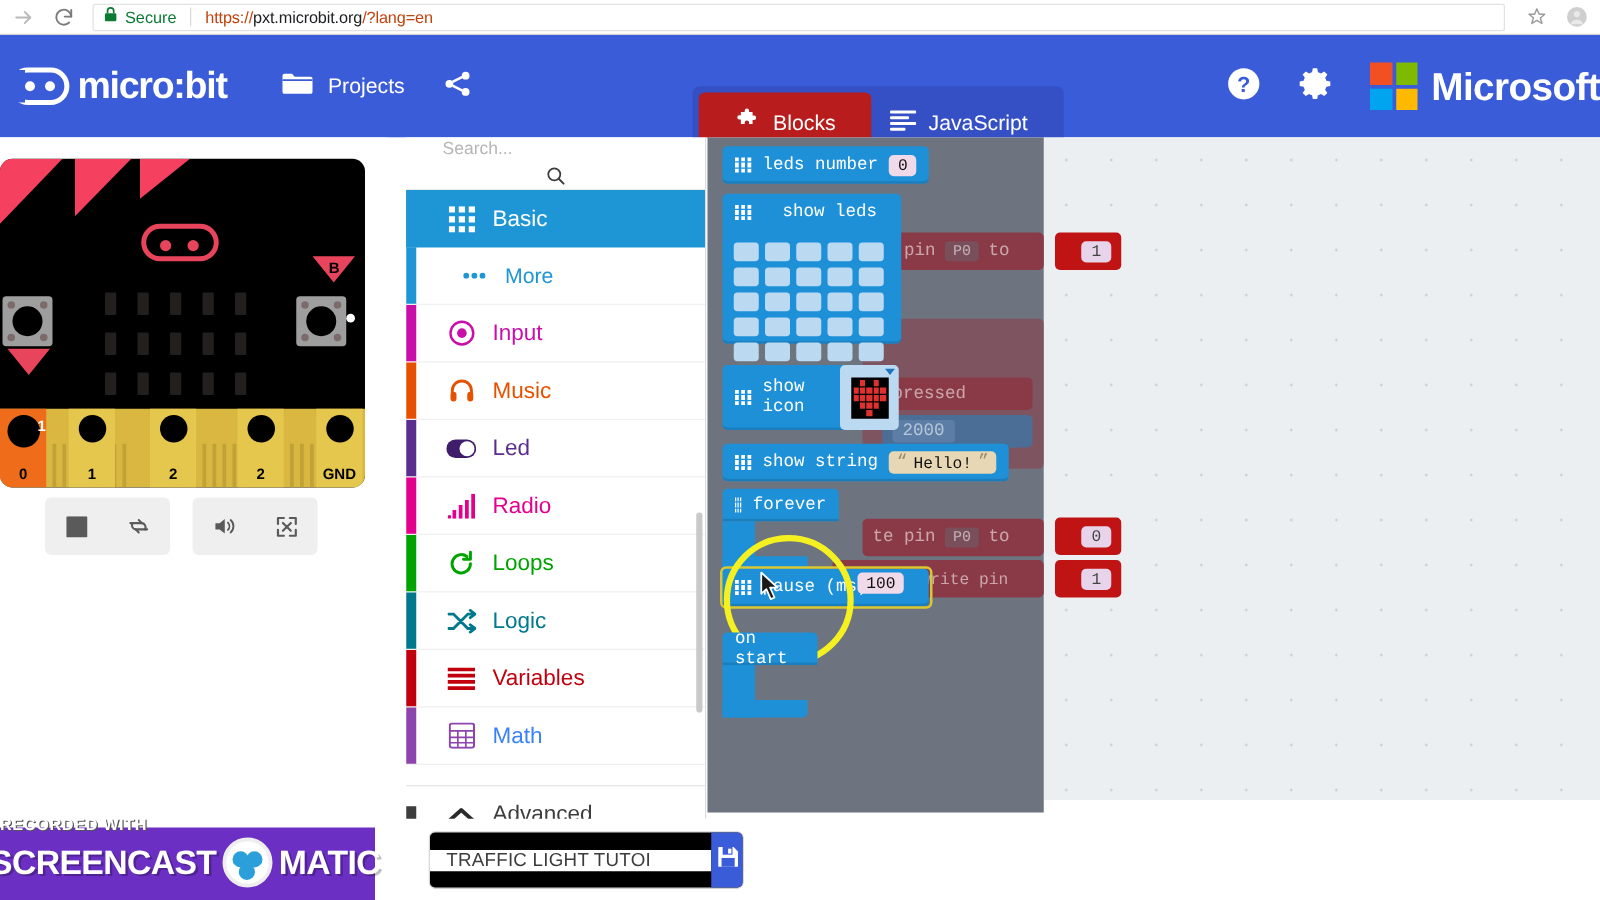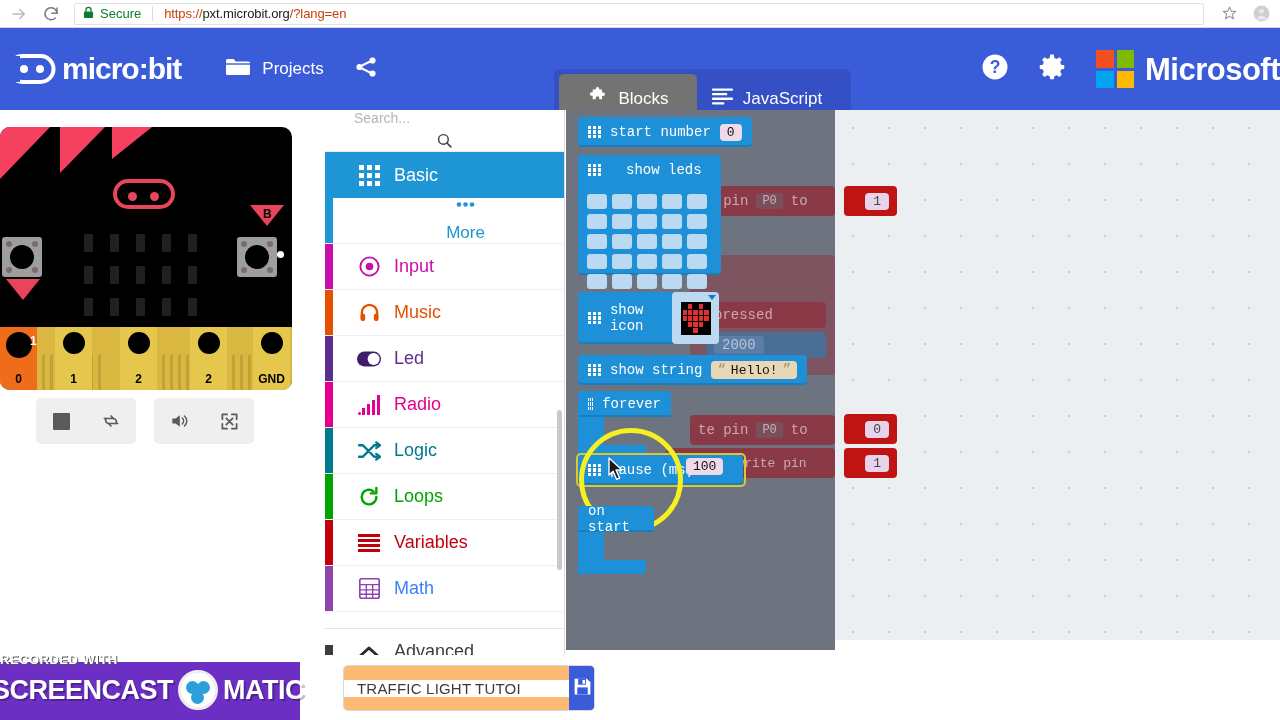--- a/index.html
+++ b/index.html
@@ -42,21 +42,21 @@
   #hdr-projects { margin-left:30px; }
   #hdr-share { margin-left:2px; }
 
   #mode-switch {
     position:absolute; left:554px; top:41px; width:297px; height:60px;
     background:#3550c4; border-radius:6px; display:flex; align-items:center;
     padding:5px;
   }
   .mode-btn { height:50px; border-radius:5px; display:flex; align-items:center;
     justify-content:center; gap:10px; color:#fff; font-size:17px; }
-  #mode-blocks { width:138px; background:#737373; }
+  #mode-blocks { width:138px; background:#b91c1c; }
   #mode-js { width:140px; }
 
   #hdr-right { position:absolute; right:0; top:0; height:82px;
     display:flex; align-items:center; gap:28px; padding-right:0px; }
   #ms-logo { display:flex; align-items:flex-end; gap:11px; }
   #ms-squares { width:38px; height:38px; display:grid;
     grid-template-columns:1fr 1fr; grid-template-rows:1fr 1fr; gap:3px; }
   #ms-squares i { display:block; }
   #ms-word { color:#fff; font-size:31px; font-weight:bold; letter-spacing:-.5px; }
 
@@ -125,21 +125,21 @@
   #search-input { flex:1; border:none; outline:none; font-size:14px; color:#555;
     font-family:"Liberation Sans",sans-serif; background:transparent; }
   #search-input::placeholder { color:#b5b5b5; }
   .cat { position:relative; height:46px; display:flex; align-items:center;
     gap:13px; padding-left:32px; border-bottom:1px solid #f0f0f0;
     font-size:18px; }
   .cat .stripe { position:absolute; left:0; top:0; width:8px; height:100%; }
   .cat .ci { width:24px; height:24px; display:flex; align-items:center;
     justify-content:center; }
   .cat.active { background:#1e95d4; color:#fff !important; border-bottom:none; }
-  .cat.sub { padding-left:42px; font-size:17px;flex-direction:column; }
+  .cat.sub { padding-left:42px; font-size:17px; }
   #cat-advanced { border-top:1px solid #e4e4e4; border-bottom:none;
     color:#3d3d3d; margin-top:16px; }
   #tb-scroll { position:absolute; right:2px; top:300px; width:5px; height:160px;
     background:#c9c9c9; border-radius:3px; }
 
   
   #flyout { position:absolute; left:566px; top:0; width:269px; height:540px;
     background:#6d7480; }
   .blk { position:absolute; background:#1e90d8; border-radius:4px; color:#fff;
     font-family:"Liberation Mono", monospace; font-size:14px;
@@ -211,21 +211,21 @@
     font-size:13px; }
 
   #getting-started { position:absolute; right:0px; top:12px; width:168px;
     height:44px; background:#f2902b; color:#fff; font-size:16px;
     display:flex; align-items:center; justify-content:center; }
 
   
   #footer { position:absolute; left:0; top:655px; width:1280px; height:65px;
     background:#fff; }
   #proj-name-wrap { position:absolute; left:343px; top:10px; width:252px; height:46px;
-    background:#fdba74; border:1px solid #d8d8d8; border-radius:5px; display:flex;
+    background:#000000; border:1px solid #d8d8d8; border-radius:5px; display:flex;
     align-items:center; overflow:hidden; }
   #proj-name { flex:1; border:none; outline:none; padding:0 13px; font-size:15px;
     color:#3c3c3c; font-family:"Liberation Sans",sans-serif; letter-spacing:.2px; }
   #save-btn { width:47px; height:46px; background:#3b5cd8; color:#fff;
     display:flex; align-items:center; justify-content:center;
     margin-right:-1px; border-radius:0 5px 5px 0; }
   #download-btn { position:absolute; left:42px; top:10px; width:258px; height:46px;
     background:#3b5cd8; color:#fff; border-radius:5px; display:flex;
     align-items:center; justify-content:center; font-size:19px; gap:10px; }
 
@@ -584,40 +584,40 @@
               <rect x="4" y="13" width="3" height="7"></rect>
               <rect x="9" y="9" width="3" height="11"></rect>
               <rect x="14" y="5" width="3" height="15"></rect>
               <rect x="19" y="0" width="3" height="20"></rect>
             </g>
           </svg>
       </span>
       <span>Radio</span>
     </div>
 
+    <div class="cat" style="color:#00a400">
+      <span class="stripe" style="background:#00a400"></span>
+      <span class="ci">
+        <svg width="22" height="22" viewBox="0 0 24 24">
+            <path d="M20 12a8 8 0 11-3-6.2" stroke="#00a400" stroke-width="2.6" fill="none" stroke-linecap="round"></path>
+            <path d="M20 2v6h-6" stroke="#00a400" stroke-width="2.6" fill="none" stroke-linecap="round" stroke-linejoin="round"></path>
+          </svg>
+      </span>
+      <span>Loops</span>
+    </div>
+
     <div class="cat" style="color:#00798c">
       <span class="stripe" style="background:#00798c"></span>
       <span class="ci">
         <svg width="23" height="20" viewBox="0 0 24 20">
             <path d="M1 4h4l12 12h5M1 16h4L17 4h5" stroke="#00798c" stroke-width="2.4" fill="none" stroke-linecap="round"></path>
             <path d="M19 1l4 3-4 3M19 13l4 3-4 3" stroke="#00798c" stroke-width="2.4" fill="none" stroke-linecap="round" stroke-linejoin="round"></path>
           </svg>
       </span>
       <span>Logic</span>
-    </div>
-
-    <div class="cat" style="color:#00a400">
-      <span class="stripe" style="background:#00a400"></span>
-      <span class="ci">
-        <svg width="22" height="22" viewBox="0 0 24 24">
-            <path d="M20 12a8 8 0 11-3-6.2" stroke="#00a400" stroke-width="2.6" fill="none" stroke-linecap="round"></path>
-            <path d="M20 2v6h-6" stroke="#00a400" stroke-width="2.6" fill="none" stroke-linecap="round" stroke-linejoin="round"></path>
-          </svg>
-      </span>
-      <span>Loops</span>
     </div>
 
     <div class="cat" style="color:#c2000d">
       <span class="stripe" style="background:#c2000d"></span>
       <span class="ci">
         <svg width="22" height="18" viewBox="0 0 22 18">
             <g fill="#c2000d">
               <rect y="0" width="22" height="3"></rect>
               <rect y="5" width="22" height="3"></rect>
               <rect y="10" width="22" height="3"></rect>
@@ -693,21 +693,21 @@
           <i></i>
           <i></i>
           <i></i>
           <i></i>
           <i></i>
           <i></i>
           <i></i>
           <i></i>
           <i></i>
         </span>
-      <span>start number</span>
+      <span>leds number</span>
       <span class="num-field">0</span>
     </div>
 
     <div class="blk" id="b-showleds">
       <span class="hdr">
         <span class="gico">
             <i></i>
             <i></i>
             <i></i>
             <i></i>

